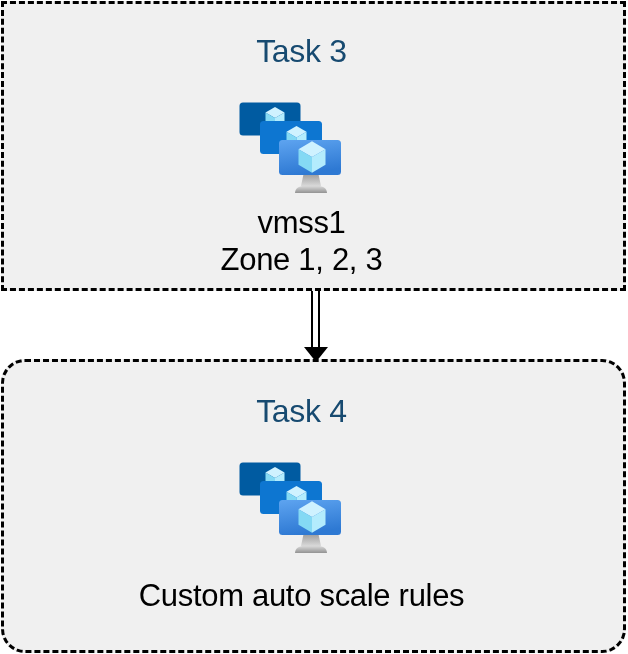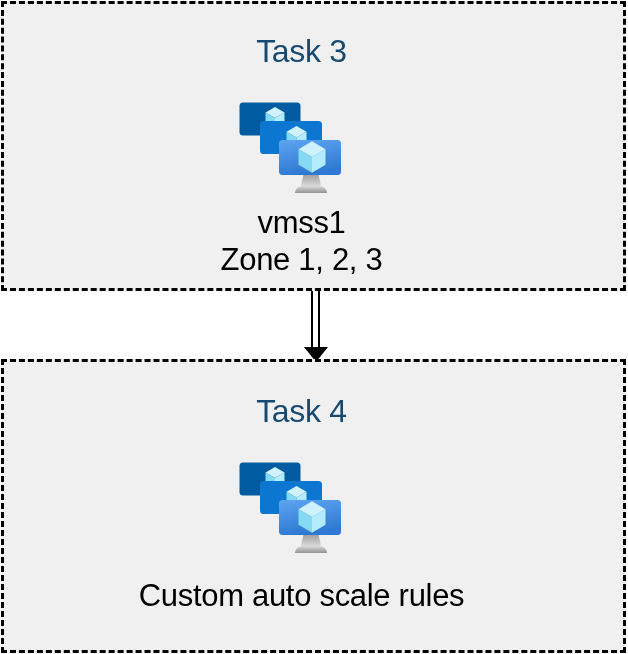--- a/index.html
+++ b/index.html
@@ -13,21 +13,21 @@
   }
   .task-box {
     position: absolute;
     left: 1px;
     width: 625px;
     background: #f0f0f0;
     border: 3px dashed #000000;
     box-sizing: border-box;
   }
   #task-box-1 { top: 1px;   height: 290px; }
-  #task-box-2 { top: 359px; height: 294px; }
+  #task-box-2 { top: 359px; height: 294px; border-radius: 24px; }
 
   .box-title {
     position: absolute;
     left: 0;
     width: 100%;
     text-align: center;
     transform: translateX(-12px);
     font-size: 32px;
     line-height: 40px;
     letter-spacing: -0.3px;

